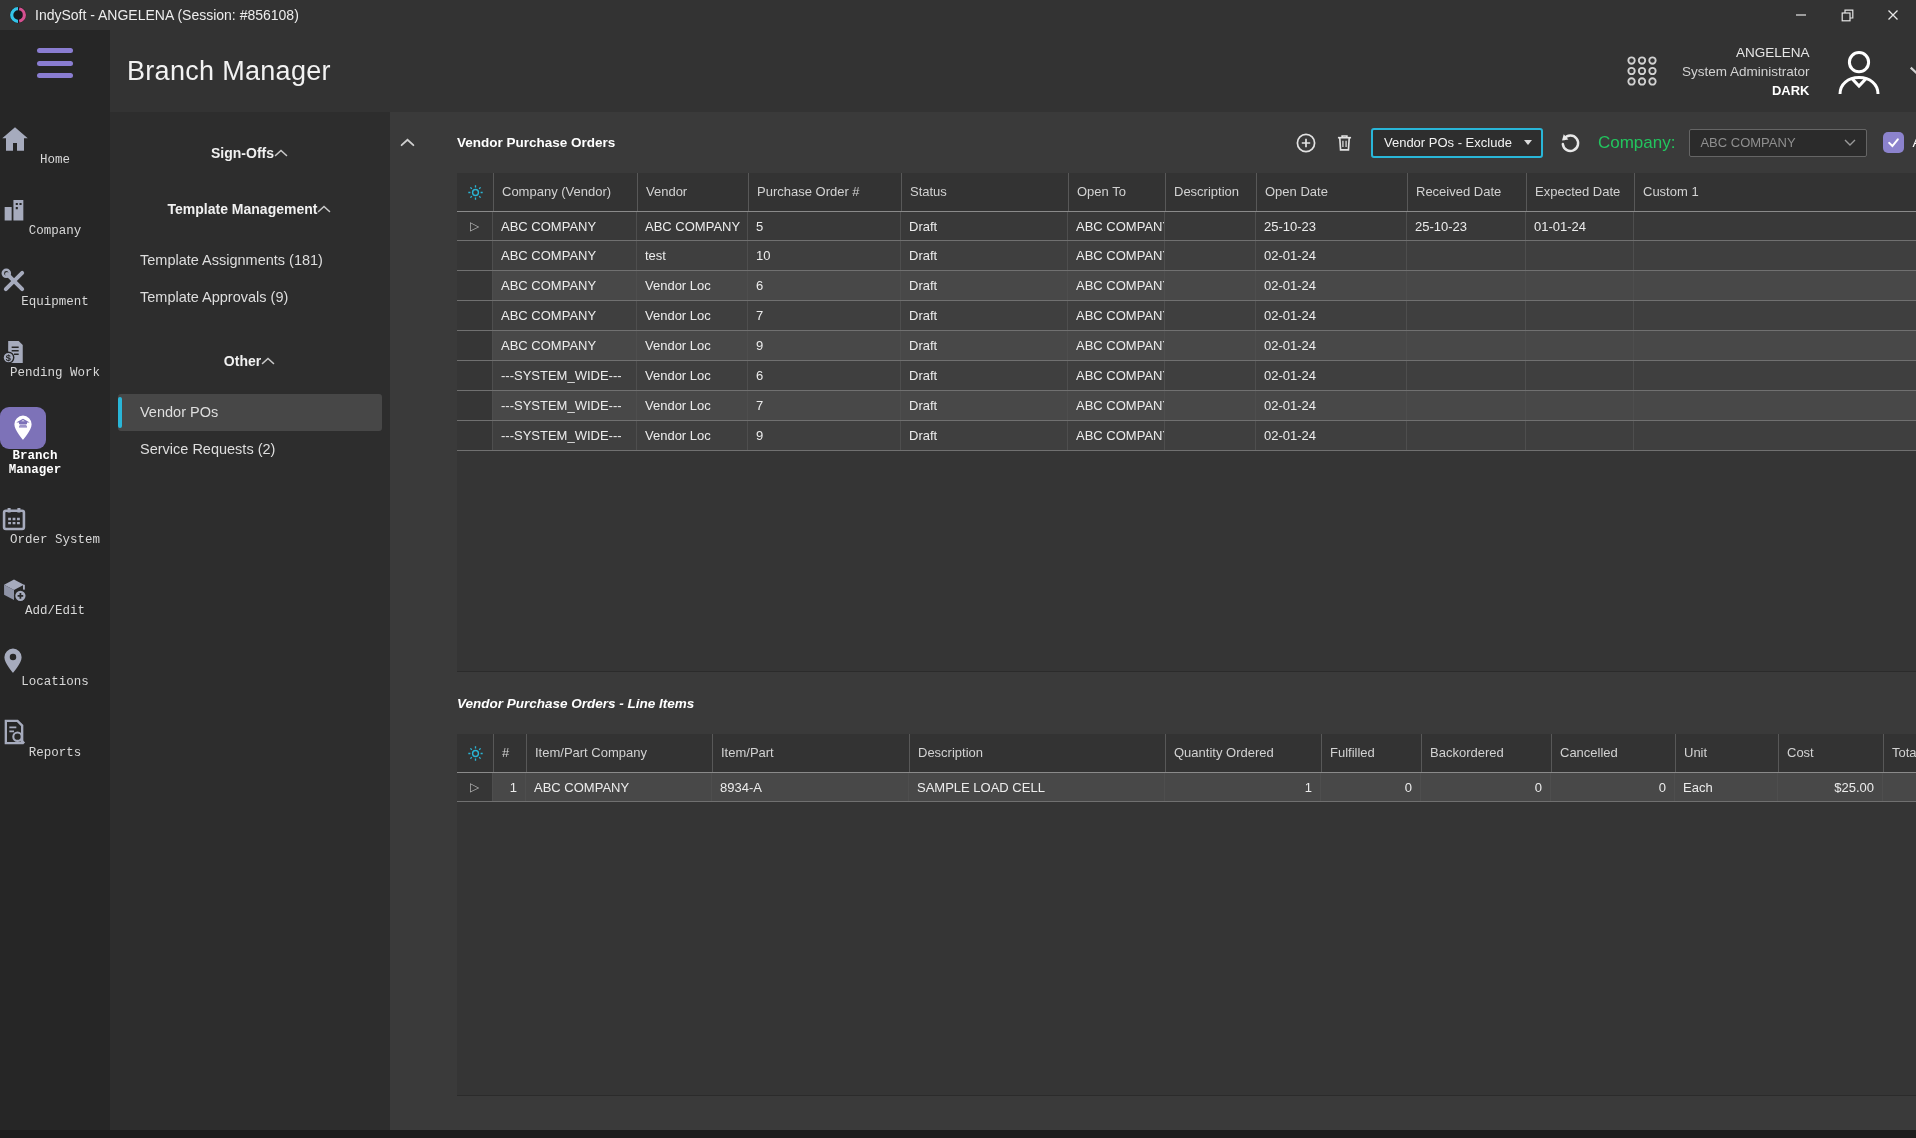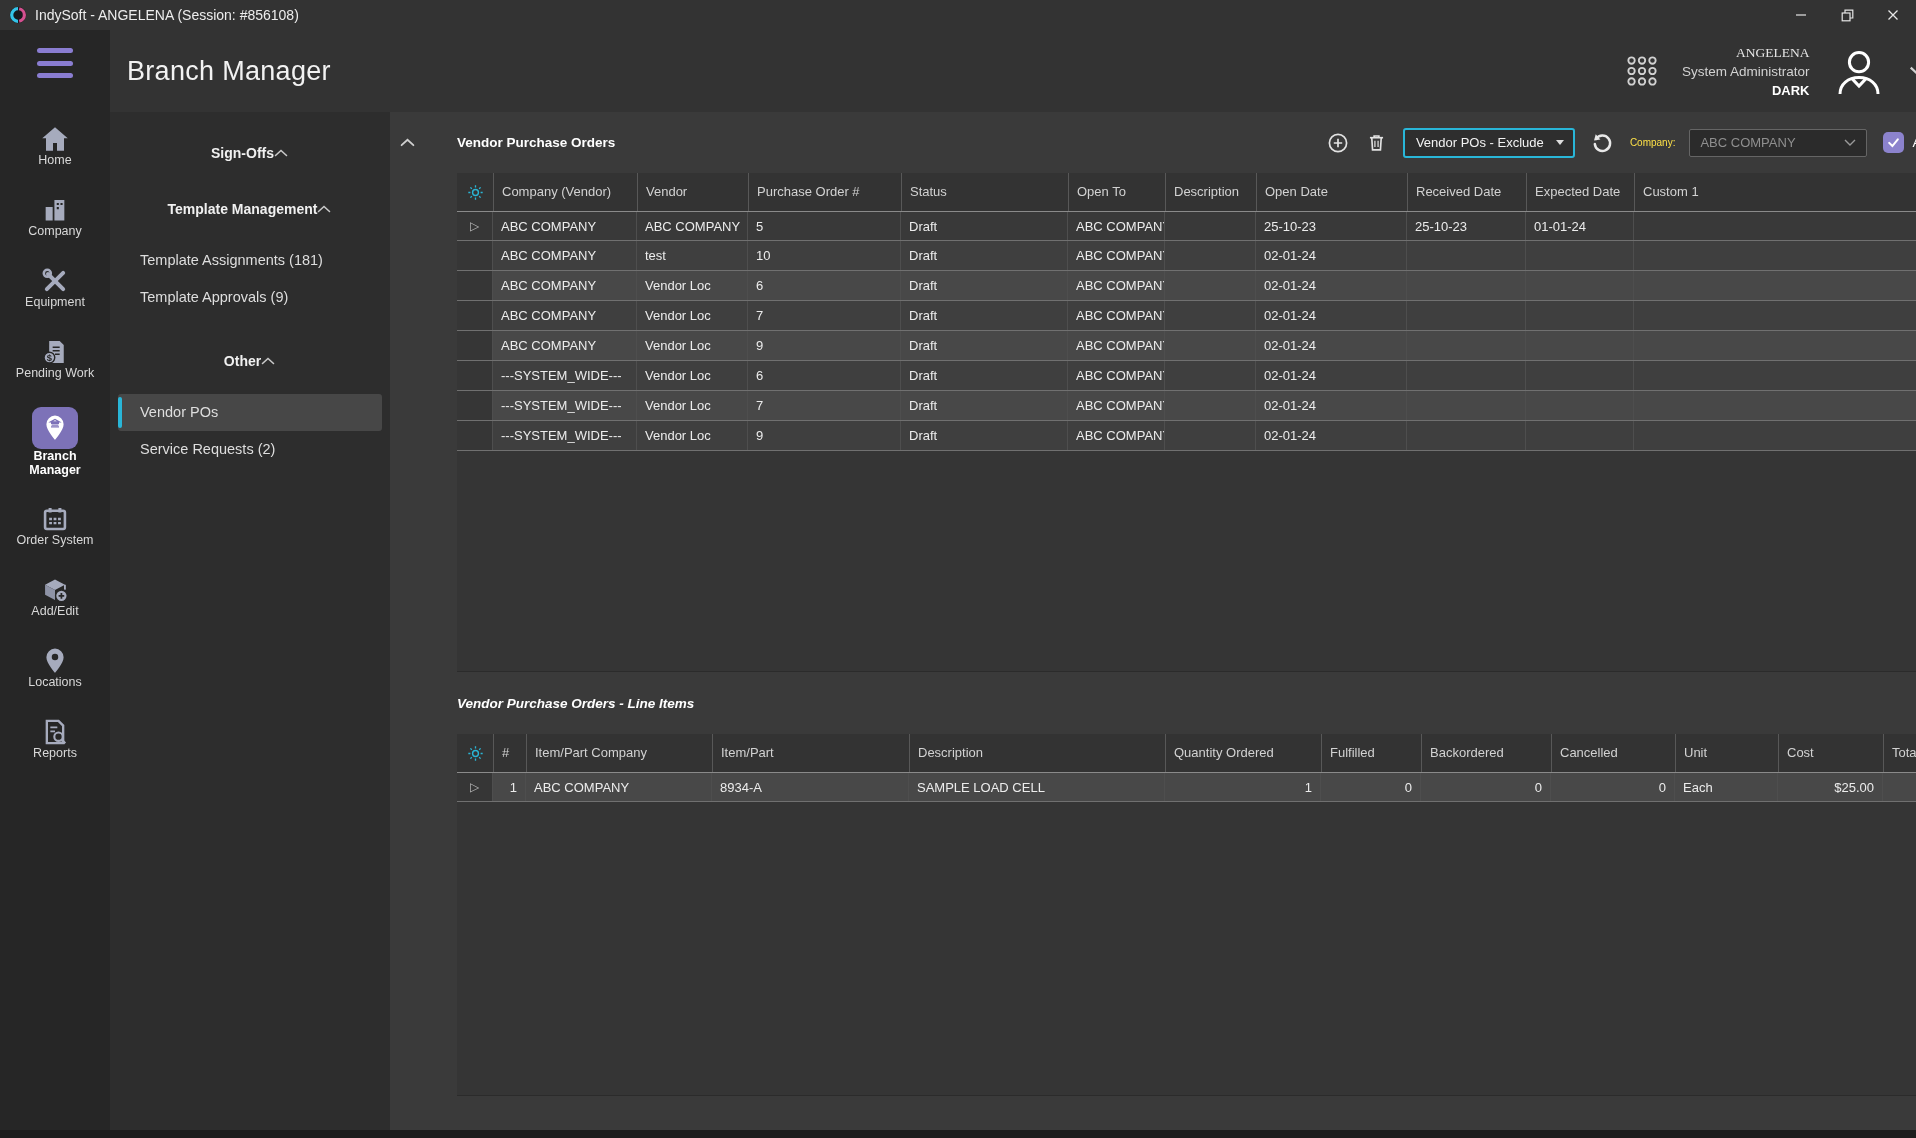--- a/index.html
+++ b/index.html
@@ -15,35 +15,35 @@
 
   
   .app { height:1100px; display:flex; }
   .bottom-strip { height:8px; background:#1d1d1d; }
 
   
   .sidebar { width:110px; background:#262626; display:flex; flex-direction:column; align-items:center; flex-shrink:0; }
   .hamburger { margin:18px 0 0 0; width:36px; height:30px; display:flex; flex-direction:column; justify-content:space-between; cursor:pointer; }
   .hamburger div { height:5px; border-radius:3px; background:#8a7dd1; }
   .sb-items { margin-top:32px; width:100%; display:flex; flex-direction:column; }
-  .sb-item { height:71px; display:flex; flex-direction:column; align-items:center; justify-content:center; cursor:pointer; }
+  .sb-item { height:71px; display:flex; flex-direction:column; justify-content:center; cursor:pointer;font-family:Liberation Mono, monospace; }
   .sb-item .lbl { font-size:12.5px; color:#d8d8d8; text-align:center; line-height:14px; }
   .sb-item.active { height:96px; }
   .sb-item.active .lbl { font-weight:bold; color:#ffffff; width:70px; }
   .bm-badge { width:46px; height:42px; background:#7d72b8; border-radius:9px; display:flex; align-items:center; justify-content:center; }
   .sb-ico { display:flex; }
 
   
   .main { flex:1; display:flex; flex-direction:column; }
   .topbar { height:82px; background:#333333; display:flex; align-items:center; }
   .page-title { font-size:27px; font-weight:300; color:#f2f2f2; margin-left:17px; letter-spacing:.3px; }
   .top-right { margin-left:auto; display:flex; align-items:center; gap:24px; padding-right:14px; }
   .apps-ico { display:flex; cursor:pointer; }
   .user-text { text-align:right; line-height:19px; }
-  .user-name { font-size:13.5px; color:#e6e6e6;font-family:Liberation Serif, serif; }
+  .user-name { font-size:13.5px; color:#e6e6e6; }
   .user-role { font-size:13.5px; color:#d2d2d2; }
   .user-theme { font-size:13px; font-weight:bold; color:#ffffff; }
   .avatar { display:flex; cursor:pointer; }
   .user-caret { display:flex; cursor:pointer; }
 
   .bodyrow { flex:1; display:flex; }
 
   
   .navpanel { width:280px; background:#2d2d2d; flex-shrink:0; padding-top:30px; }
   .nav-section { margin-bottom:34px; }
@@ -64,21 +64,21 @@
   .section-row2 { height:62px; display:flex; align-items:center; }
   .section-row2 .section-title { margin-left:57px;font-style:italic; }
 
   .toolbar { margin-left:auto; display:flex; align-items:center; gap:16px; }
   .tool-btn { background:none; border:none; display:flex; cursor:pointer; padding:0; }
   .dd { display:flex; align-items:center; justify-content:space-between; cursor:pointer; }
   .dd-filter { width:172px; height:30px; background:#2e2e2e; border:2px solid #29b6d8; border-radius:3px;
                padding:0 9px 0 11px; font-size:13px; color:#f2f2f2; }
   .caret-solid { width:0; height:0; border-left:4.5px solid transparent; border-right:4.5px solid transparent;
                  border-top:5.5px solid #dcdcdc; }
-  .company-label { font-size:10px; color:#fde047; }
+  .company-label { font-size:17px; color:#22c55e; }
   .dd-company { width:178px; height:28px; background:#2b2b2b; border:1px solid #656565; border-radius:2px;
                 padding:0 10px; font-size:13px; color:#8f8f8f; margin-left:-2px; }
   .checkbox { width:21px; height:21px; background:#8c83cd; border-radius:5px; display:flex;
               align-items:center; justify-content:center; cursor:pointer; }
   .all-label { font-size:13.5px; color:#ffffff; margin-left:-8px; }
 
   
   .grid { margin-left:57px; background:#353535; border-bottom:1px solid #2b2b2b; }
   .g1 { height:499px; }
   .g2 { height:362px; }

